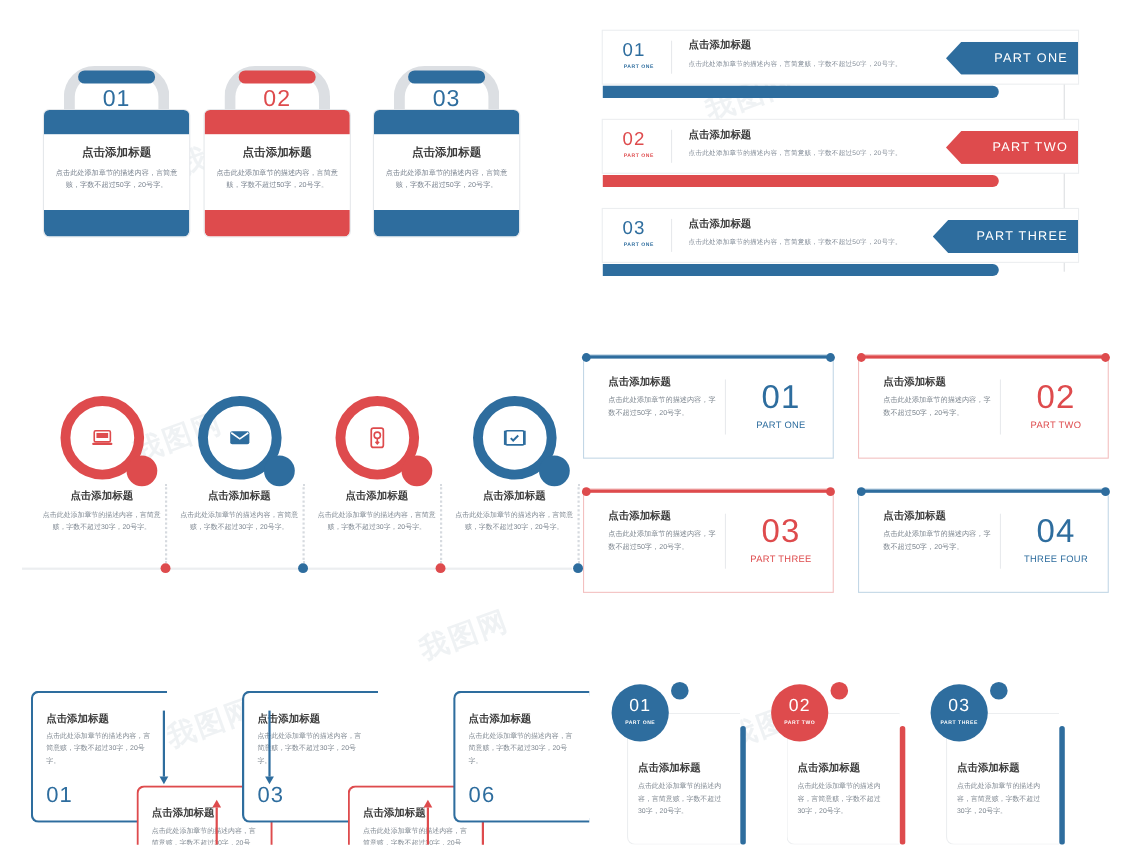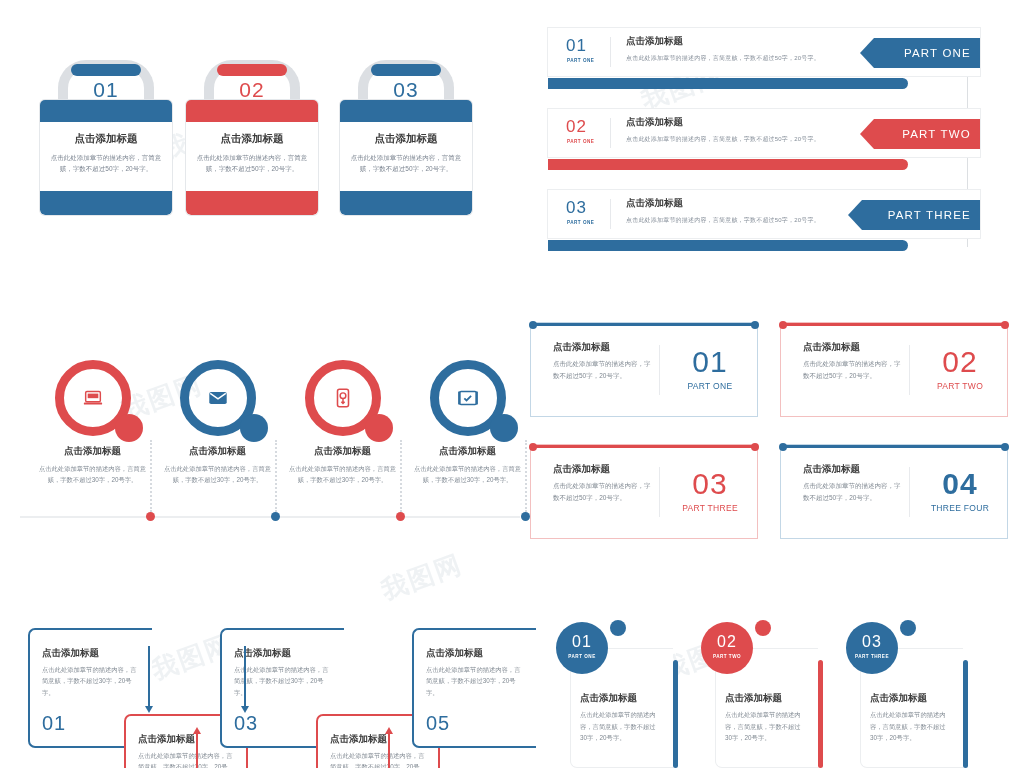--- a/index.html
+++ b/index.html
@@ -275,21 +275,21 @@
         <div class="q-num" style="color: rgb(222, 75, 77);">03</div>
         <div class="q-part" style="color: rgb(222, 75, 77);">PART THREE</div>
       </div>
       <div class="q-box" style="left: 250px; top: 122px; border: 1px solid rgb(195, 215, 230);">
         <div class="q-topbar" style="background: rgb(46, 109, 158);"></div>
         <div class="q-cap" style="left: -2px; background: rgb(46, 109, 158);"></div>
         <div class="q-cap" style="right: -2px; background: rgb(46, 109, 158);"></div>
         <div class="q-title">点击添加标题</div>
         <div class="q-desc">点击此处添加章节的描述内容，字数不超过50字，20号字。</div>
         <div class="q-vsep"></div>
-        <div class="q-num" style="color: rgb(46, 109, 158); font-weight: bold;">04</div>
+        <div class="q-num" style="color: rgb(46, 109, 158);">04</div>
         <div class="q-part" style="color: rgb(46, 109, 158);">THREE FOUR</div>
       </div>
     </div>
 
   <div class="s5" id="s5">
       <div class="z-box" style="left: 0px; top: 0px; border-top: 2px solid rgb(46, 109, 158); border-right: none; border-bottom: 2px solid rgb(46, 109, 158); border-left: 2px solid rgb(46, 109, 158); border-image: initial; border-radius: 7px 0px 0px 7px;">
         <div class="z-title">点击添加标题</div>
         <div class="z-desc">点击此处添加章节的描述内容，言简意赅，字数不超过30字，20号字。</div>
         <div class="z-num" style="color: rgb(46, 109, 158);">01</div>
       </div>
@@ -302,21 +302,21 @@
         <div class="z-desc">点击此处添加章节的描述内容，言简意赅，字数不超过30字，20号字。</div>
         <div class="z-num" style="color: rgb(46, 109, 158);">03</div>
       </div>
       <div class="z-box" style="left: 288px; top: 86px; border-top: 2px solid rgb(222, 75, 77); border-right: 2px solid rgb(222, 75, 77); border-bottom: none; border-left: 2px solid rgb(222, 75, 77); border-image: initial; border-radius: 7px 7px 0px 0px;">
         <div class="z-title">点击添加标题</div>
         <div class="z-desc">点击此处添加章节的描述内容，言简意赅，字数不超过30字，20号字。</div>
       </div>
       <div class="z-box" style="left: 384px; top: 0px; border-top: 2px solid rgb(46, 109, 158); border-right: none; border-bottom: 2px solid rgb(46, 109, 158); border-left: 2px solid rgb(46, 109, 158); border-image: initial; border-radius: 7px 0px 0px 7px;">
         <div class="z-title">点击添加标题</div>
         <div class="z-desc">点击此处添加章节的描述内容，言简意赅，字数不超过30字，20号字。</div>
-        <div class="z-num" style="color: rgb(46, 109, 158);">05</div>
+        <div class="z-num" style="color: rgb(46, 109, 158);">06</div>
       </div>
       <div class="z-arrow" style="left: 120px; top: 18px; height: 60px; background: rgb(46, 109, 158);"></div>
       <div style="position: absolute; left: 116.5px; width: 0px; height: 0px; border-left: 4.5px solid transparent; border-right: 4.5px solid transparent; top: 78px; border-top: 7px solid rgb(46, 109, 158);"></div>
       <div class="z-arrow" style="left: 216px; top: 18px; height: 60px; background: rgb(46, 109, 158);"></div>
       <div style="position: absolute; left: 212.5px; width: 0px; height: 0px; border-left: 4.5px solid transparent; border-right: 4.5px solid transparent; top: 78px; border-top: 7px solid rgb(46, 109, 158);"></div>
       <div class="z-arrow" style="left: 168px; top: 106px; height: 34px; background: rgb(222, 75, 77);"></div>
       <div style="position: absolute; left: 164.5px; width: 0px; height: 0px; border-left: 4.5px solid transparent; border-right: 4.5px solid transparent; top: 99px; border-bottom: 7px solid rgb(222, 75, 77);"></div>
       <div class="z-arrow" style="left: 360px; top: 106px; height: 34px; background: rgb(222, 75, 77);"></div>
       <div style="position: absolute; left: 356.5px; width: 0px; height: 0px; border-left: 4.5px solid transparent; border-right: 4.5px solid transparent; top: 99px; border-bottom: 7px solid rgb(222, 75, 77);"></div>
     </div>

